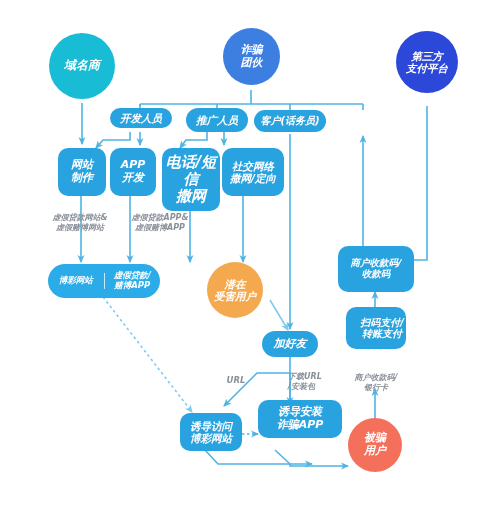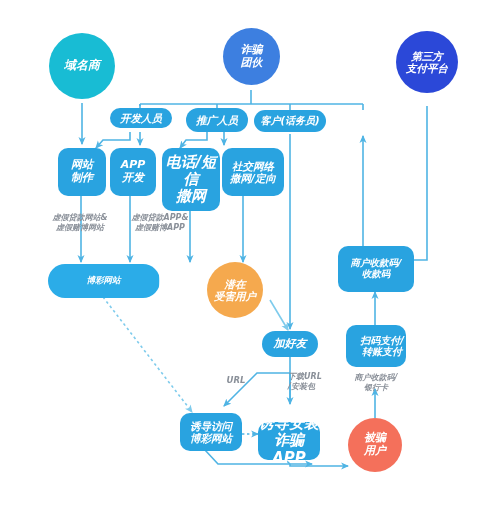--- a/index.html
+++ b/index.html
@@ -179,43 +179,45 @@
   <div class="anno" style="left:20px;top:213px;width:120px;font-size:8px;">虚假贷款网站&amp;
 虚假赌博网站</div>
 
   <div class="anno" style="left:105px;top:213px;width:110px;font-size:8px;">虚假贷款APP&amp;
 虚假赌博APP</div>
 
 
   <div class="split" style="left:48px;top:264px;width:112px;height:34px;">
     <div class="half" style="font-size:8.5px;">博彩网站</div>
     <div class="divider"></div>
+    <div class="half" style="font-size:8.5px;">虚假贷款/
+赌博APP</div>
   </div>
 
   <div class="node circle c-orange" style="left:207px;top:262px;width:56px;height:56px;font-size:10.5px;">潜在
 受害用户</div>
 
   <div class="node pill c-blue" style="left:262px;top:331px;width:56px;height:26px;font-size:11px;">加好友</div>
 
   <div class="node rrect c-blue" style="left:338px;top:246px;width:76px;height:46px;font-size:9.5px;">商户收款码/
 收款码</div>
 
-  <div class="node rrect c-blue" style="left:346px;top:325px;width:60px;height:42px;font-size:10px;padding-left:12px;">扫码支付/
+  <div class="node rrect c-blue" style="left:346px;top:307px;width:60px;height:42px;font-size:10px;padding-left:12px;">扫码支付/
 转账支付</div>
 
   <div class="anno" style="left:330px;top:373px;width:92px;font-size:8px;">商户收款码/
 银行卡</div>
 
   <div class="anno" style="left:216px;top:375px;width:40px;font-size:8.5px;text-align:center;">URL</div>
 
   <div class="anno" style="left:288px;top:372px;width:60px;font-size:8px;text-align:left;">下载URL
 /安装包</div>
 
   <div class="node rrect c-blue" style="left:180px;top:413px;width:62px;height:38px;font-size:10.5px;">诱导访问
 博彩网站</div>
 
-  <div class="node rrect c-blue" style="left:258px;top:422px;width:62px;height:38px;font-size:15px;">诱导安装
+  <div class="node rrect c-blue" style="left:258px;top:400px;width:84px;height:38px;font-size:11px;">诱导安装
 诈骗APP</div>
 
   <div class="node circle c-red" style="left:348px;top:418px;width:54px;height:54px;font-size:11px;">被骗
 用户</div>
 
 </div>
 
 </body></html>

